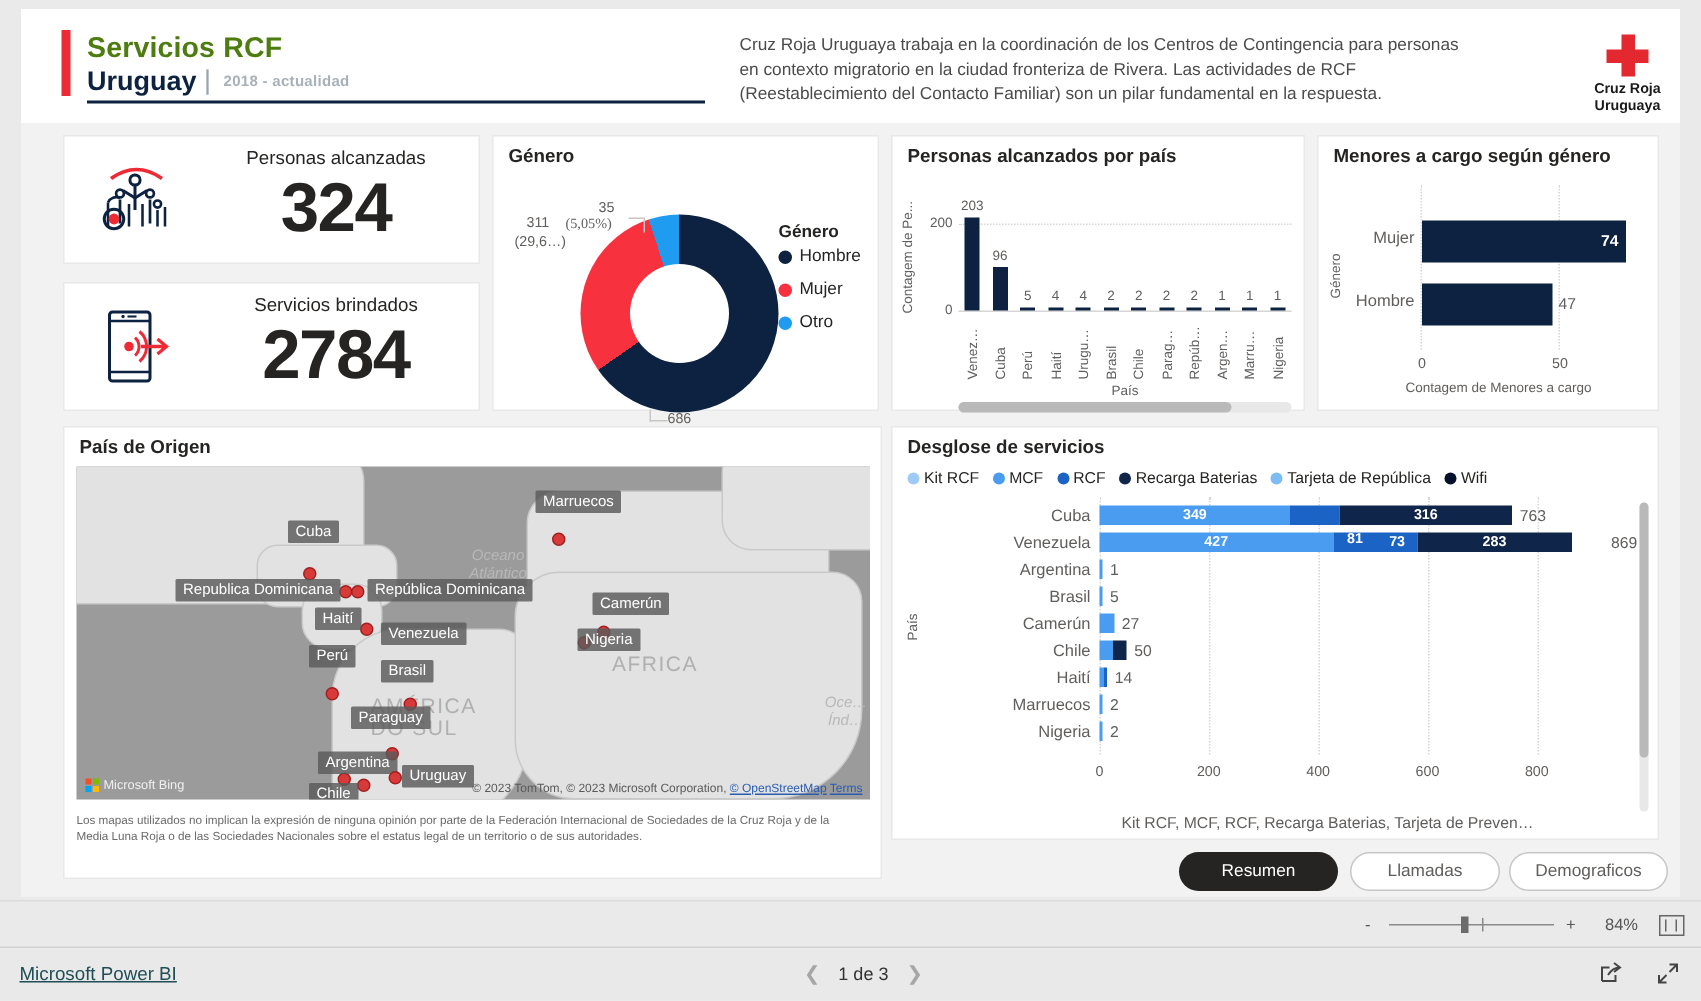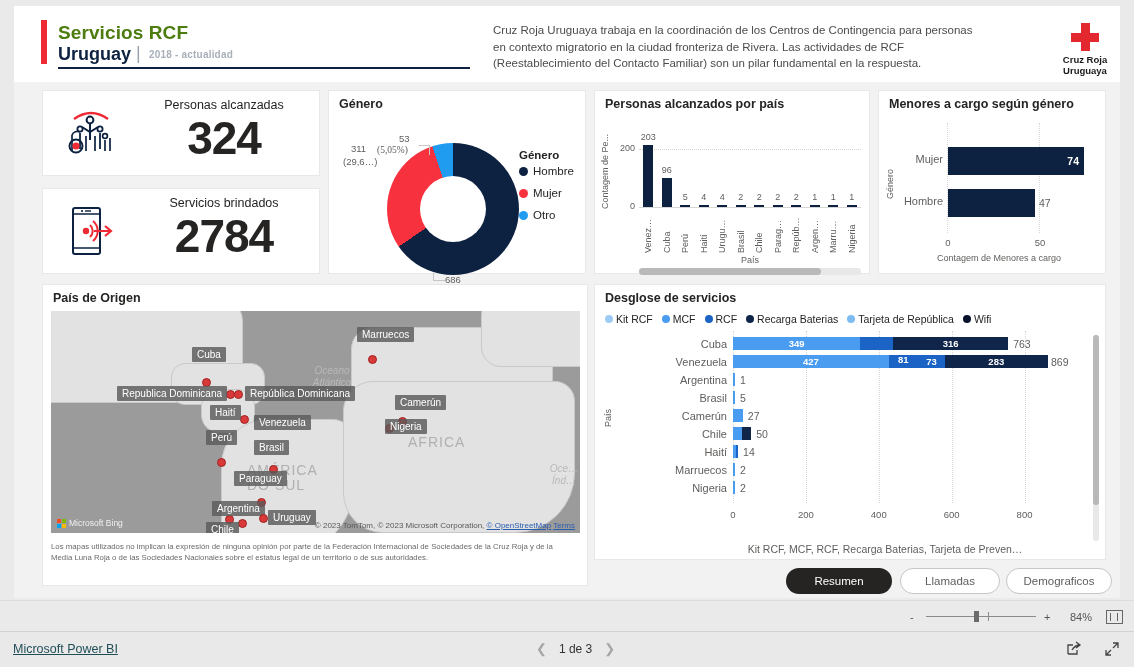--- a/index.html
+++ b/index.html
@@ -186,21 +186,21 @@
         </div>
       </div>
     </div>
 
     <div class="card" style="left:314px;top:84px;width:258px;height:184px;">
       <div class="card-title">Género</div>
       <div class="donut-wrap">
         <div class="donut" id="donut-ring" style="background: conic-gradient(rgb(13, 34, 64) 0deg, rgb(13, 34, 64) 235.2deg, rgb(248, 49, 63) 235.2deg, rgb(248, 49, 63) 341.829deg, rgb(31, 155, 240) 341.829deg, rgb(31, 155, 240) 360deg);"></div>
         <div class="donut-hole"></div>
 
-        <div class="lbl" style="left:44px;top:-4px;">53</div>
+        <div class="lbl" style="left:44px;top:-4px;">35</div>
         <div class="lbl" style="left:22px;top:8px;font-family:Liberation Serif, serif;">(5,05%)</div>
         <div class="lead" style="left:64px;top:8px;width:10px;height:1px;"></div>
         <div class="lead" style="left:74px;top:8px;width:1px;height:10px;"></div>
 
         <div class="lbl" style="left:-4px;top:6px;">311</div>
         <div class="lbl" style="left:-12px;top:19px;">(29,6…)</div>
 
         <div class="lead" style="left:78px;top:136px;width:1px;height:8px;"></div>
         <div class="lead" style="left:78px;top:143px;width:12px;height:1px;"></div>
         <div class="lbl" style="left:90px;top:137px;">686</div>
@@ -415,21 +415,21 @@
             <div class="hval-out" style="left: 418.156px; top: 53px;">763</div>
             <div class="hcat" style="left: 20px; top: 71px; width: 112px;">Venezuela</div>
             <div class="seg" style="left: 138px; top: 70px; width: 155.618px; background: rgb(74, 156, 240);"></div>
             <div class="segtxt" style="left: 138px; top: 70px; width: 155.618px;">427</div>
             <div class="seg" style="left: 293.618px; top: 70px; width: 29.52px; background: rgb(27, 99, 196);"></div>
             <div class="segtxt" style="left: 293.618px; top: 68px; width: 29.52px;">81</div>
             <div class="seg" style="left: 323.138px; top: 70px; width: 26.6044px; background: rgb(27, 99, 196);"></div>
             <div class="segtxt" style="left: 323.138px; top: 70px; width: 26.6044px;">73</div>
             <div class="seg" style="left: 349.742px; top: 70px; width: 103.138px; background: rgb(16, 37, 74);"></div>
             <div class="segtxt" style="left: 349.742px; top: 70px; width: 103.138px;">283</div>
-            <div class="hval-out" style="left: 456px; top: 71px; text-align: right;">869</div>
+            <div class="hval-out" style="left: 479px; top: 71px; text-align: right;">869</div>
             <div class="hcat" style="left: 20px; top: 89px; width: 112px;">Argentina</div>
             <div class="seg" style="left: 138px; top: 88px; width: 2px; background: rgb(74, 156, 240);"></div>
             <div class="hval-out" style="left: 145px; top: 89px;">1</div>
             <div class="hcat" style="left: 20px; top: 107px; width: 112px;">Brasil</div>
             <div class="seg" style="left: 138px; top: 106px; width: 2px; background: rgb(74, 156, 240);"></div>
             <div class="hval-out" style="left: 145px; top: 107px;">5</div>
             <div class="hcat" style="left: 20px; top: 125px; width: 112px;">Camerún</div>
             <div class="seg" style="left: 138px; top: 124px; width: 9.84px; background: rgb(74, 156, 240);"></div>
             <div class="hval-out" style="left: 152.84px; top: 125px;">27</div>
             <div class="hcat" style="left: 20px; top: 143px; width: 112px;">Chile</div>

